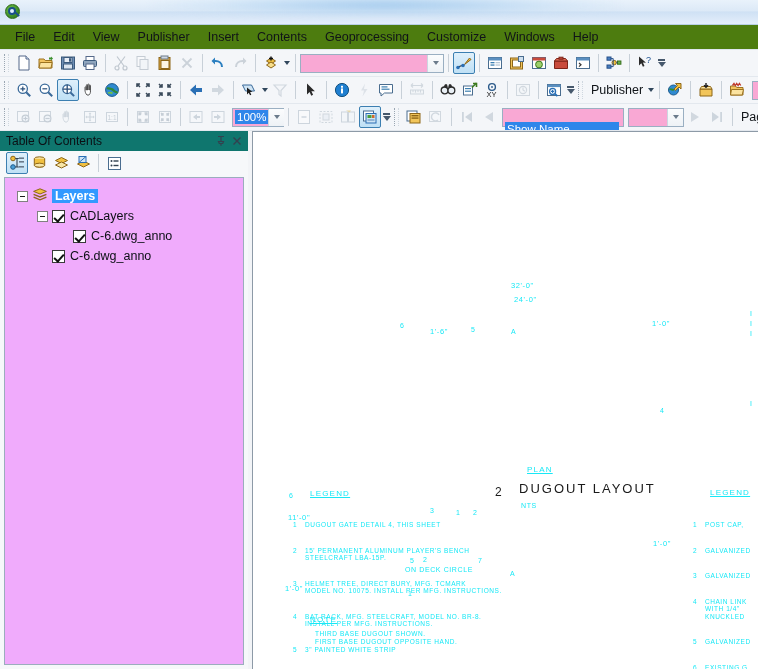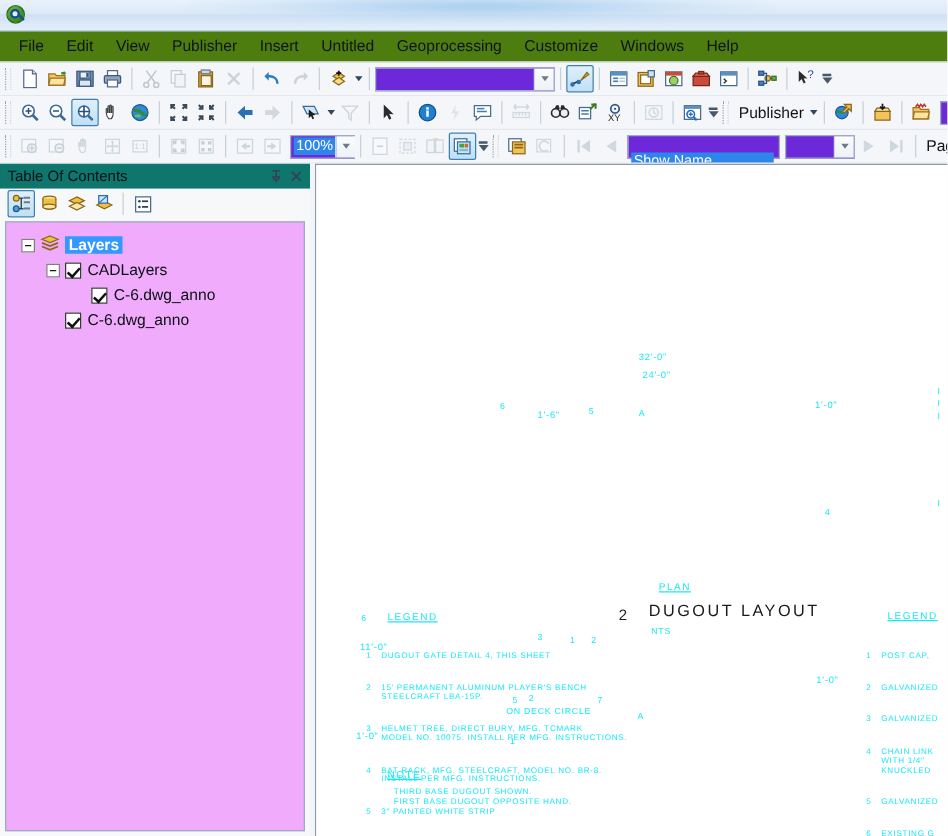--- a/index.html
+++ b/index.html
@@ -142,21 +142,21 @@
   }
   .overflow .bar { width: 7px; height: 2px; background: #46586c; }
   .overflow .tri {
     border-left: 4px solid transparent;
     border-right: 4px solid transparent;
     border-top: 5px solid #46586c;
   }
   .combo {
     height: 19px;
     border: 1px solid #9aafc2;
-    background: #6d28d9;
+    background: #f9a8d4;
     display: flex; align-items: center;
     flex: 0 0 auto;
     box-sizing: border-box;
     font-size: 11.5px;
   }
   .combo .txt {
     flex: 1 1 auto;
     padding: 0 3px;
     white-space: nowrap;
     overflow: hidden;
@@ -356,21 +356,21 @@
       <div class="handle"></div>
   </div>
 </div>
 
 <div id="menubar">
   <div class="menu-item">File</div>
   <div class="menu-item">Edit</div>
   <div class="menu-item">View</div>
   <div class="menu-item">Publisher</div>
   <div class="menu-item">Insert</div>
-  <div class="menu-item">Untitled</div>
+  <div class="menu-item">Contents</div>
   <div class="menu-item">Geoprocessing</div>
   <div class="menu-item">Customize</div>
   <div class="menu-item">Windows</div>
   <div class="menu-item">Help</div>
 </div>
 
 <div class="toolbar">
   <div class="grip"></div>
 
   <div class="tbtn">

